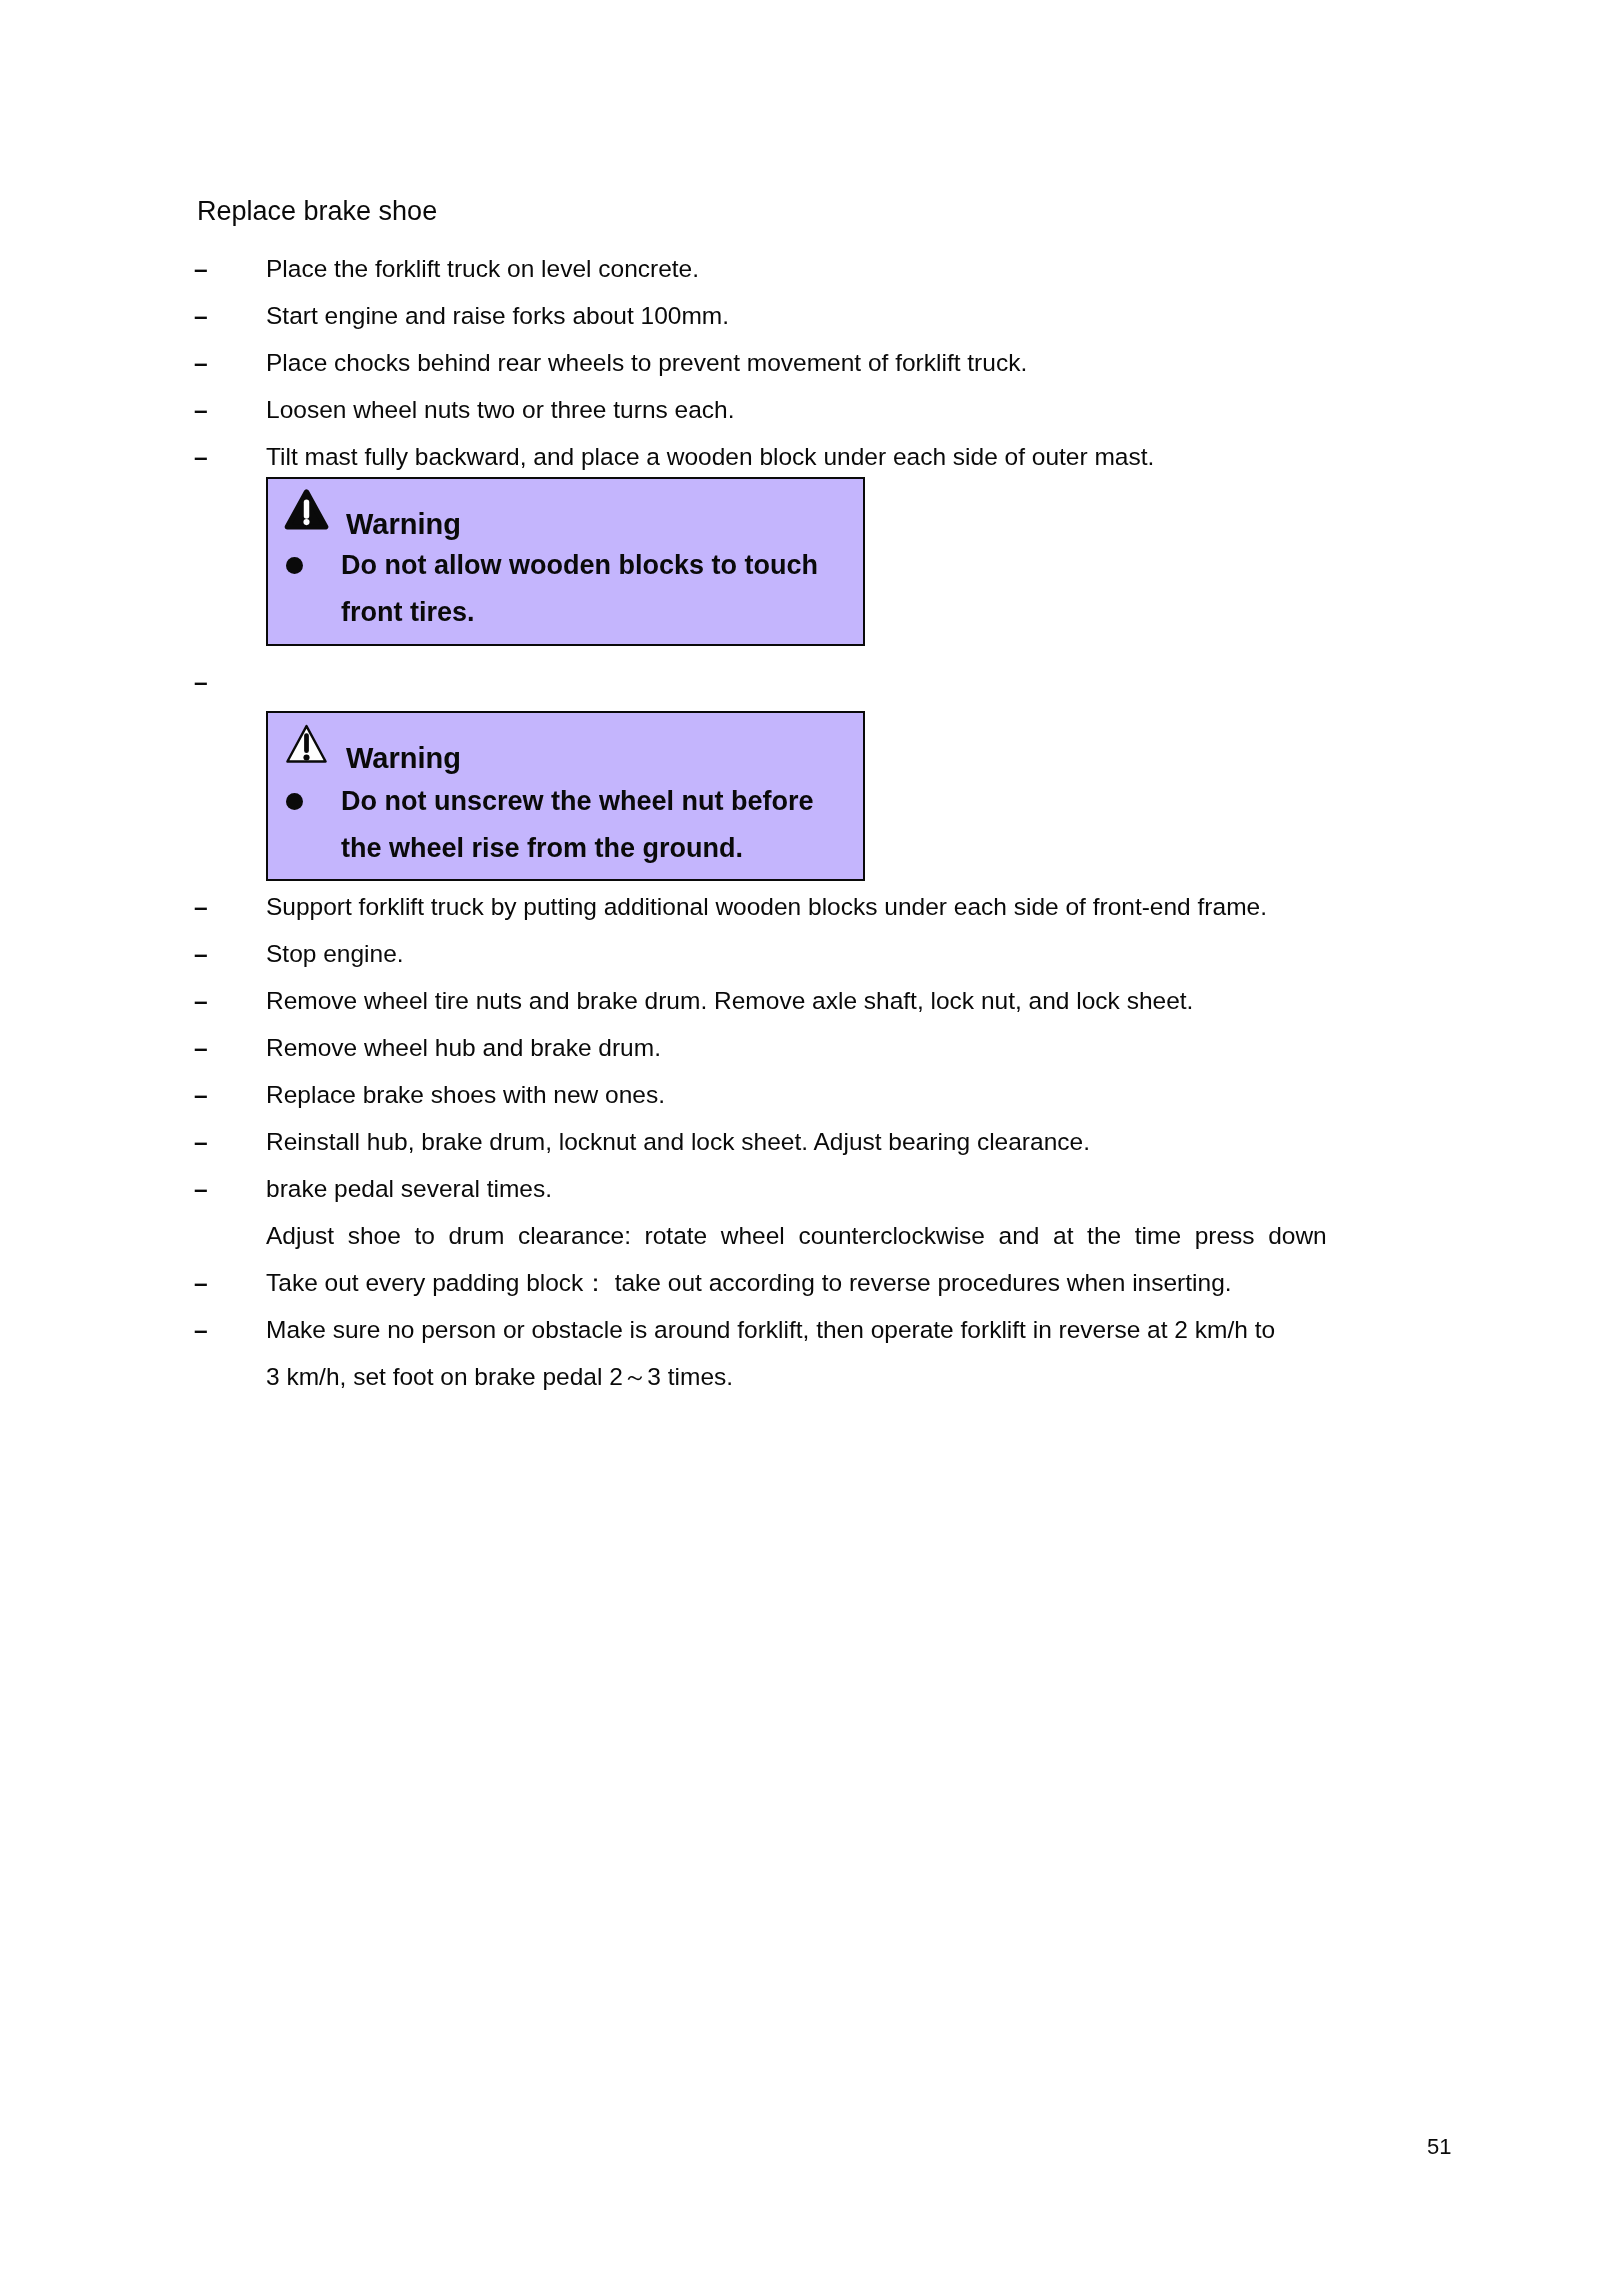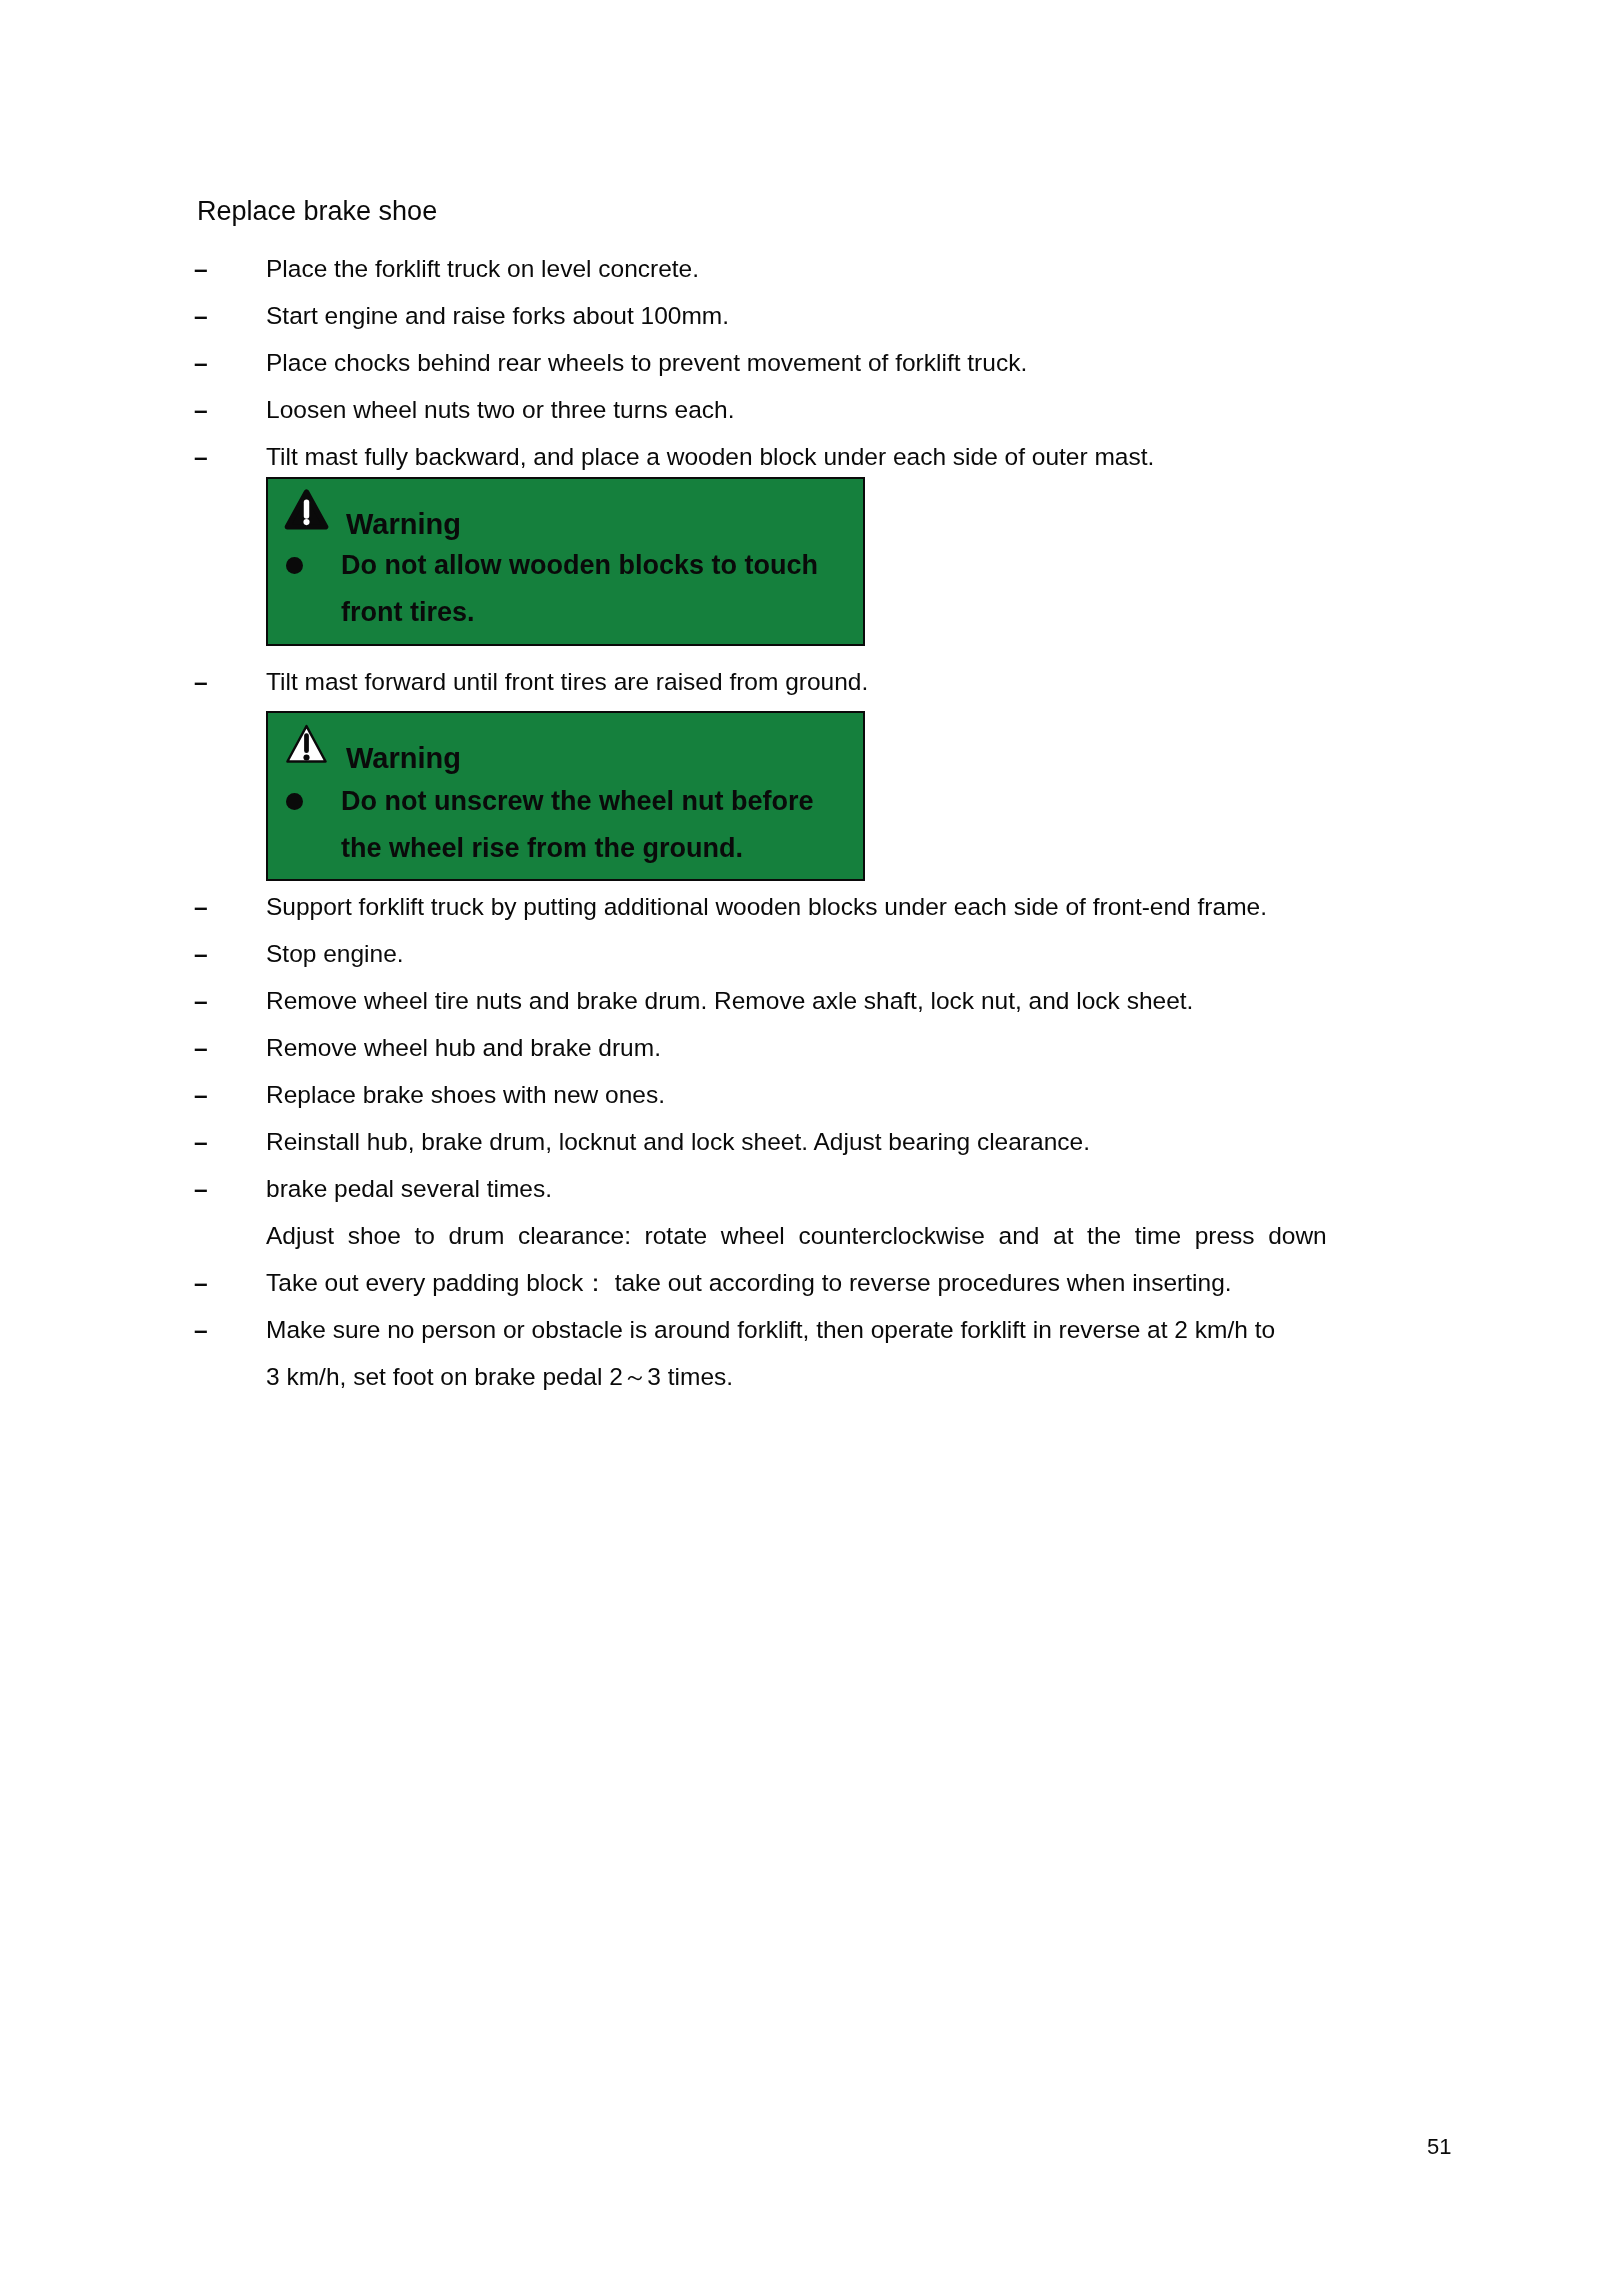--- a/index.html
+++ b/index.html
@@ -31,21 +31,21 @@
   .row .text { flex: none; }
   .line { display: block; white-space: nowrap; }
   .justified { word-spacing: 6.8px; }
 
   .wbox {
     position: absolute;
     left: 266px;
     width: 599px;
     box-sizing: border-box;
     border: 2px solid #0a0a0a;
-    background: #15803d;
+    background: #c4b5fd;
   }
   #wbox1 { top: 477px; height: 169px; }
   #wbox2 { top: 711px; height: 170px; }
   .wicon { position: absolute; left: 16.4px; top: 7.5px; width: 45px; height: 47px; }
   .wtitle {
     position: absolute; left: 78px; top: 30px;
     font-size: 29px; font-weight: bold; line-height: 30px; white-space: nowrap;
   }
   .dot {
     position: absolute; left: 17.7px; width: 17px; height: 17px;
@@ -112,23 +112,20 @@
     <span class="dot"></span>
     <div class="wtext">
       <span class="line">Do not allow wooden blocks to touch</span>
       <span class="line">front tires.</span>
     </div>
   </div>
 
   <div class="list" id="item-between">
     <div class="row">
       <span class="marker">–</span>
-      <span class="text">
-          <span class="line">Tilt mast forward until front tires are raised from ground.</span>
-        </span>
     </div>
   </div>
 
   <div class="wbox" id="wbox2">
     <svg class="wicon" viewBox="0 0 66 66">
       <path d="M33 6 L61 58 L5 58 Z" fill="#ffffff" stroke="#0a0a0a" stroke-width="3.5" stroke-linejoin="round"></path>
       <path d="M33 20 L33 42" stroke="#0a0a0a" stroke-width="7" stroke-linecap="round"></path>
       <circle cx="33" cy="52" r="4.5" fill="#0a0a0a"></circle>
     </svg>
     <div class="wtitle">Warning</div>

